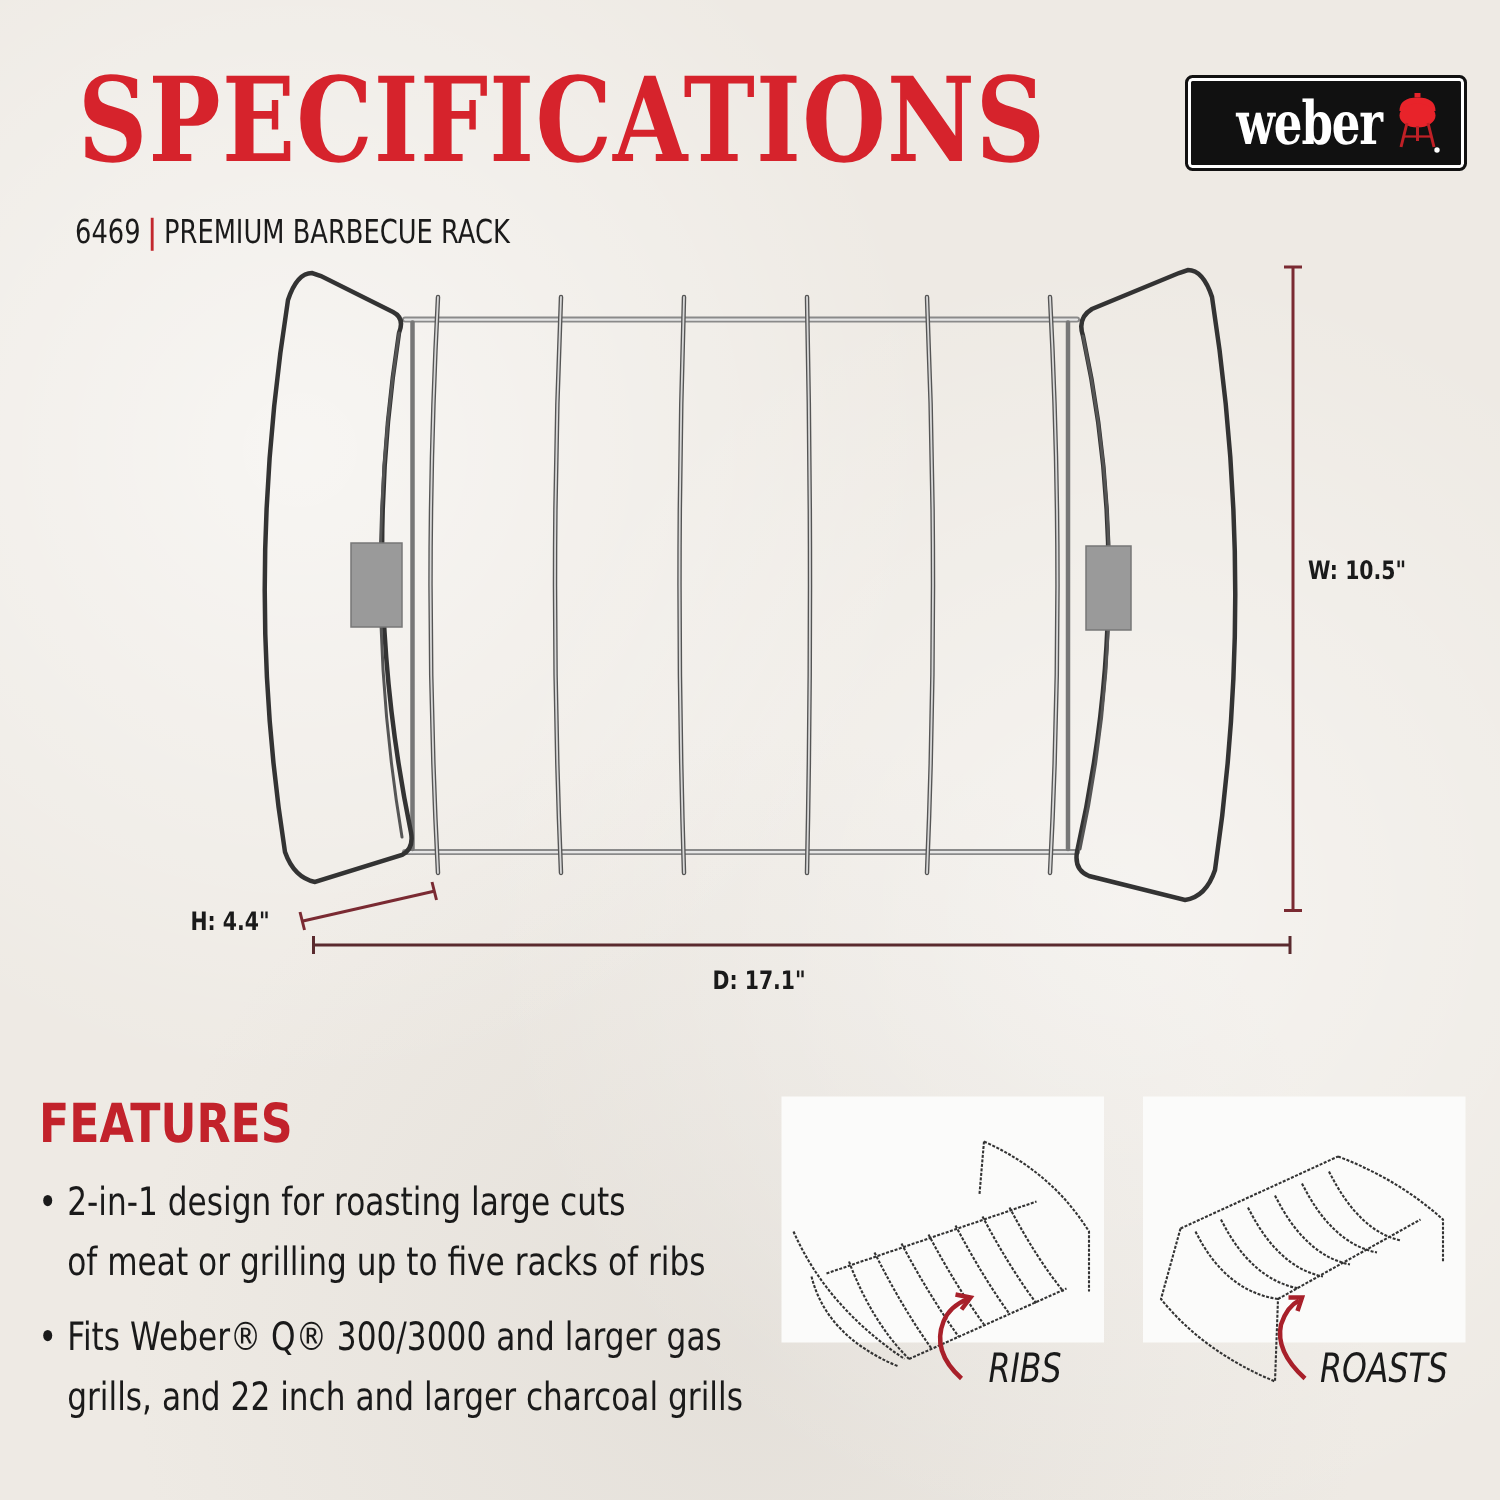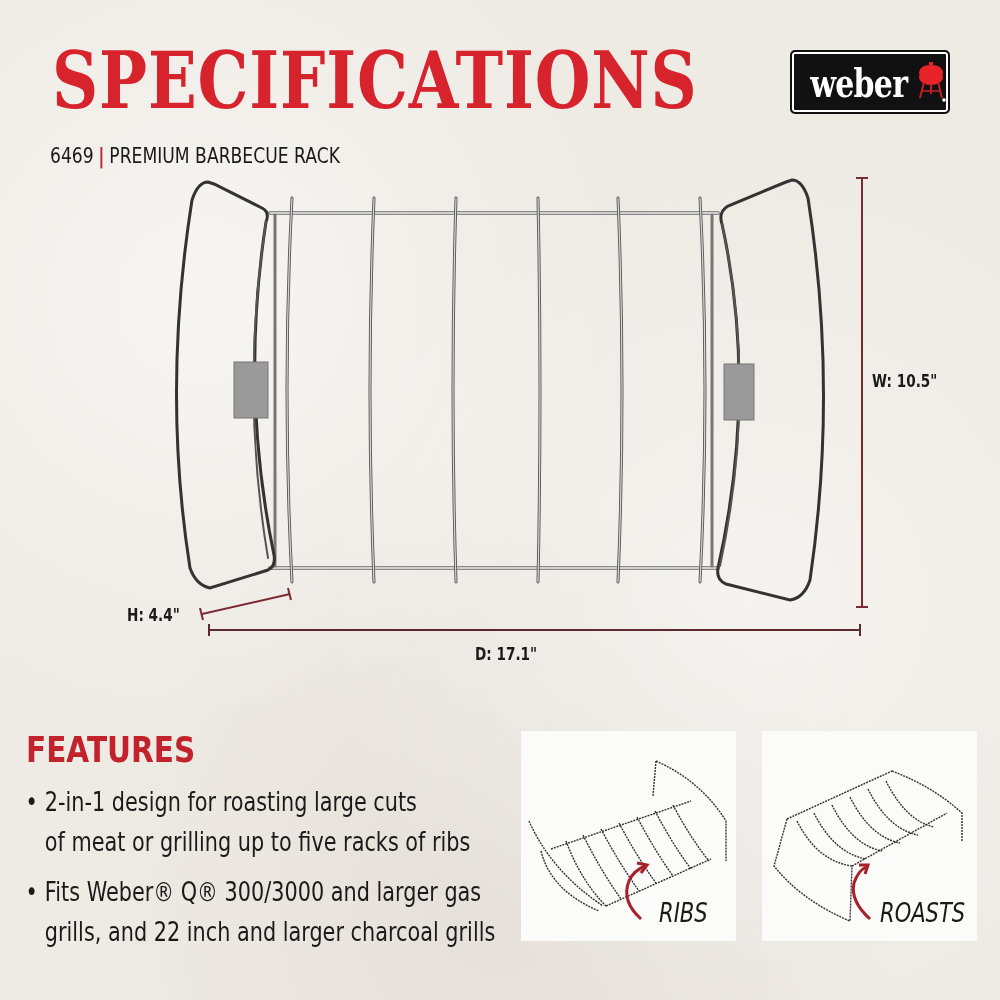--- a/index.html
+++ b/index.html
@@ -31,21 +31,21 @@
     font-size: 22px;
     line-height: 1;
     transform: scaleX(0.78);
     transform-origin: left top;
     white-space: nowrap;
     color: #1a1a1a;
   }
   .subtitle .sep { color: #c2282e; font-weight: bold; margin: 0 6px; }
   .logo {
     position: absolute; left: 790px; top: 50px;
-    width: 160px; height: 64px;
+    width: 188px; height: 64px;
     background: #111;
     border-radius: 5px;
     border: 2px solid #111;
     box-shadow: inset 0 0 0 2px #fff;
     display: flex; align-items: center; justify-content: center;
   }
   .logo-text {
     font-family: "DejaVu Serif", serif;
     font-weight: bold;
     color: #fff;
@@ -88,21 +88,21 @@
     font-size: 26px;
     line-height: 40px;
     margin-bottom: 10px;
     color: #1a1a1a;
   }
   .features li .bullet {
     position: absolute; left: 2px; top: 0;
   }
   .panel {
     position: absolute; top: 731px;
-    width: 215px; height: 210px;
+    width: 215px; height: 164px;
     background: #fbfbfa;
     font-style: italic;
   }
   .panel-label {
     position: absolute;
     font-family: "DejaVu Sans", sans-serif;
     font-size: 27px;
     color: #1a1a1a;
     transform: scaleX(0.78);
     transform-origin: left top;

